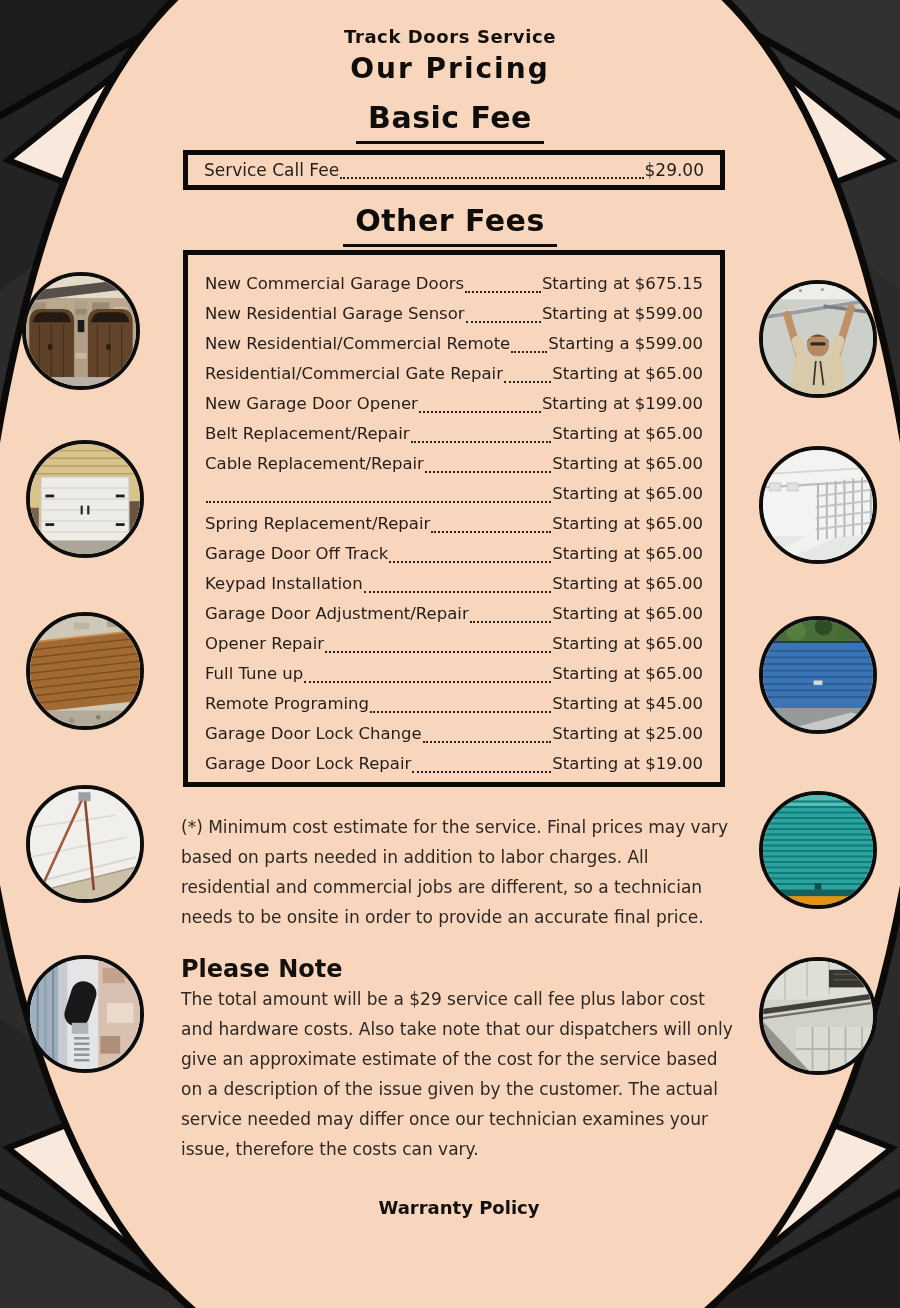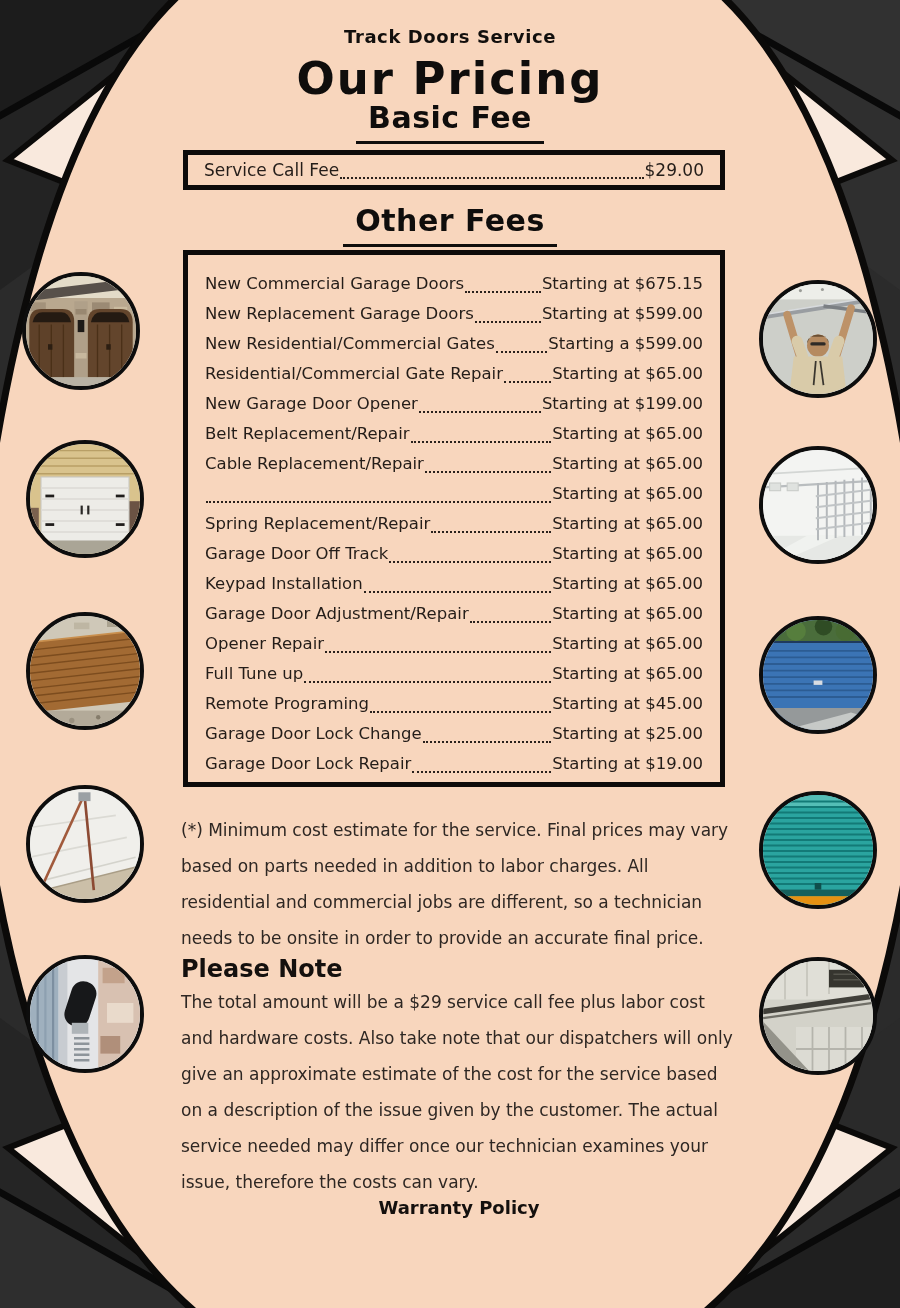--- a/index.html
+++ b/index.html
@@ -9,21 +9,21 @@
     font-family:"DejaVu Sans","Liberation Sans",sans-serif;
     color:#241d19;
   }
   .bg{position:absolute;left:0;top:0;z-index:0;display:block;}
   .layer{position:absolute;z-index:2;}
 
   
   .eyebrow{top:26px;left:0;width:900px;text-align:center;font-weight:bold;
            font-size:18px;letter-spacing:.6px;color:#120f0d;}
   .title{top:52px;left:0;width:900px;text-align:center;font-weight:bold;
-         font-size:45px;letter-spacing:2px;color:#0f0d0c;}
+         font-size:28px;letter-spacing:2px;color:#0f0d0c;}
   .sect{left:0;width:900px;text-align:center;color:#0f0d0c;}
   .sect .u{display:inline-block;font-weight:bold;font-size:30px;
            border-bottom:3px solid #0f0d0c;padding:0 12px 6px 12px;letter-spacing:.5px;}
   .sect.basic{top:100px;}
   .sect.other{top:203px;}
 
   
   .feebox{background:transparent;border:5px solid #0d0b0a;box-sizing:border-box;}
   .box-basic{top:150px;left:183px;width:542px;height:40px;display:flex;align-items:center;
              padding:0 16px;}
@@ -31,21 +31,21 @@
 
   .fee-row{display:flex;align-items:flex-end;height:30px;font-size:16.5px;
            color:#241d19;white-space:nowrap;}
   .box-basic .fee-row{height:auto;width:100%;font-size:17px;}
   .fee-label{flex:0 0 auto;}
   .fee-price{flex:0 0 auto;}
   .dots{flex:1 1 auto;border-bottom:2.4px dotted #2a211c;margin:0 1px 5px 1px;min-width:12px;}
   .fee-row .fee-label,.fee-row .fee-price{line-height:28px;}
 
   
-  .para{left:181px;width:552px;font-size:17px;line-height:36px;color:#2e2723;}
+  .para{left:181px;width:552px;font-size:17px;line-height:30px;color:#2e2723;}
   .disclaimer{top:812px;}
   .note-head{top:955px;left:181px;width:548px;text-align:left;font-weight:bold;
              font-size:24px;color:#14100e;}
   .note-body{top:984px;}
   .warranty-head{top:1177px;left:181px;width:556px;text-align:center;font-weight:bold;
                  font-size:18px;color:#14100e;margin-top:20px;}
   .warranty-body{top:1207px;width:560px;}
 
   
   .photo{position:absolute;z-index:2;width:110px;height:110px;border-radius:50%;
@@ -96,26 +96,26 @@
   <div class="layer sect other">
     <span class="u">Other Fees</span>
   </div>
   <div class="layer feebox box-other">
     <div class="fee-row">
         <span class="fee-label">New Commercial Garage Doors</span>
         <span class="dots"></span>
         <span class="fee-price">Starting at $675.15</span>
       </div>
     <div class="fee-row">
-        <span class="fee-label">New Replacement Garage Doors</span>
+        <span class="fee-label">New Residential Garage Sensor</span>
         <span class="dots"></span>
         <span class="fee-price">Starting at $599.00</span>
       </div>
     <div class="fee-row">
-        <span class="fee-label">New Residential/Commercial Gates</span>
+        <span class="fee-label">New Residential/Commercial Remote</span>
         <span class="dots"></span>
         <span class="fee-price">Starting a $599.00</span>
       </div>
     <div class="fee-row">
         <span class="fee-label">Residential/Commercial Gate Repair</span>
         <span class="dots"></span>
         <span class="fee-price">Starting at $65.00</span>
       </div>
     <div class="fee-row">
         <span class="fee-label">New Garage Door Opener</span>

